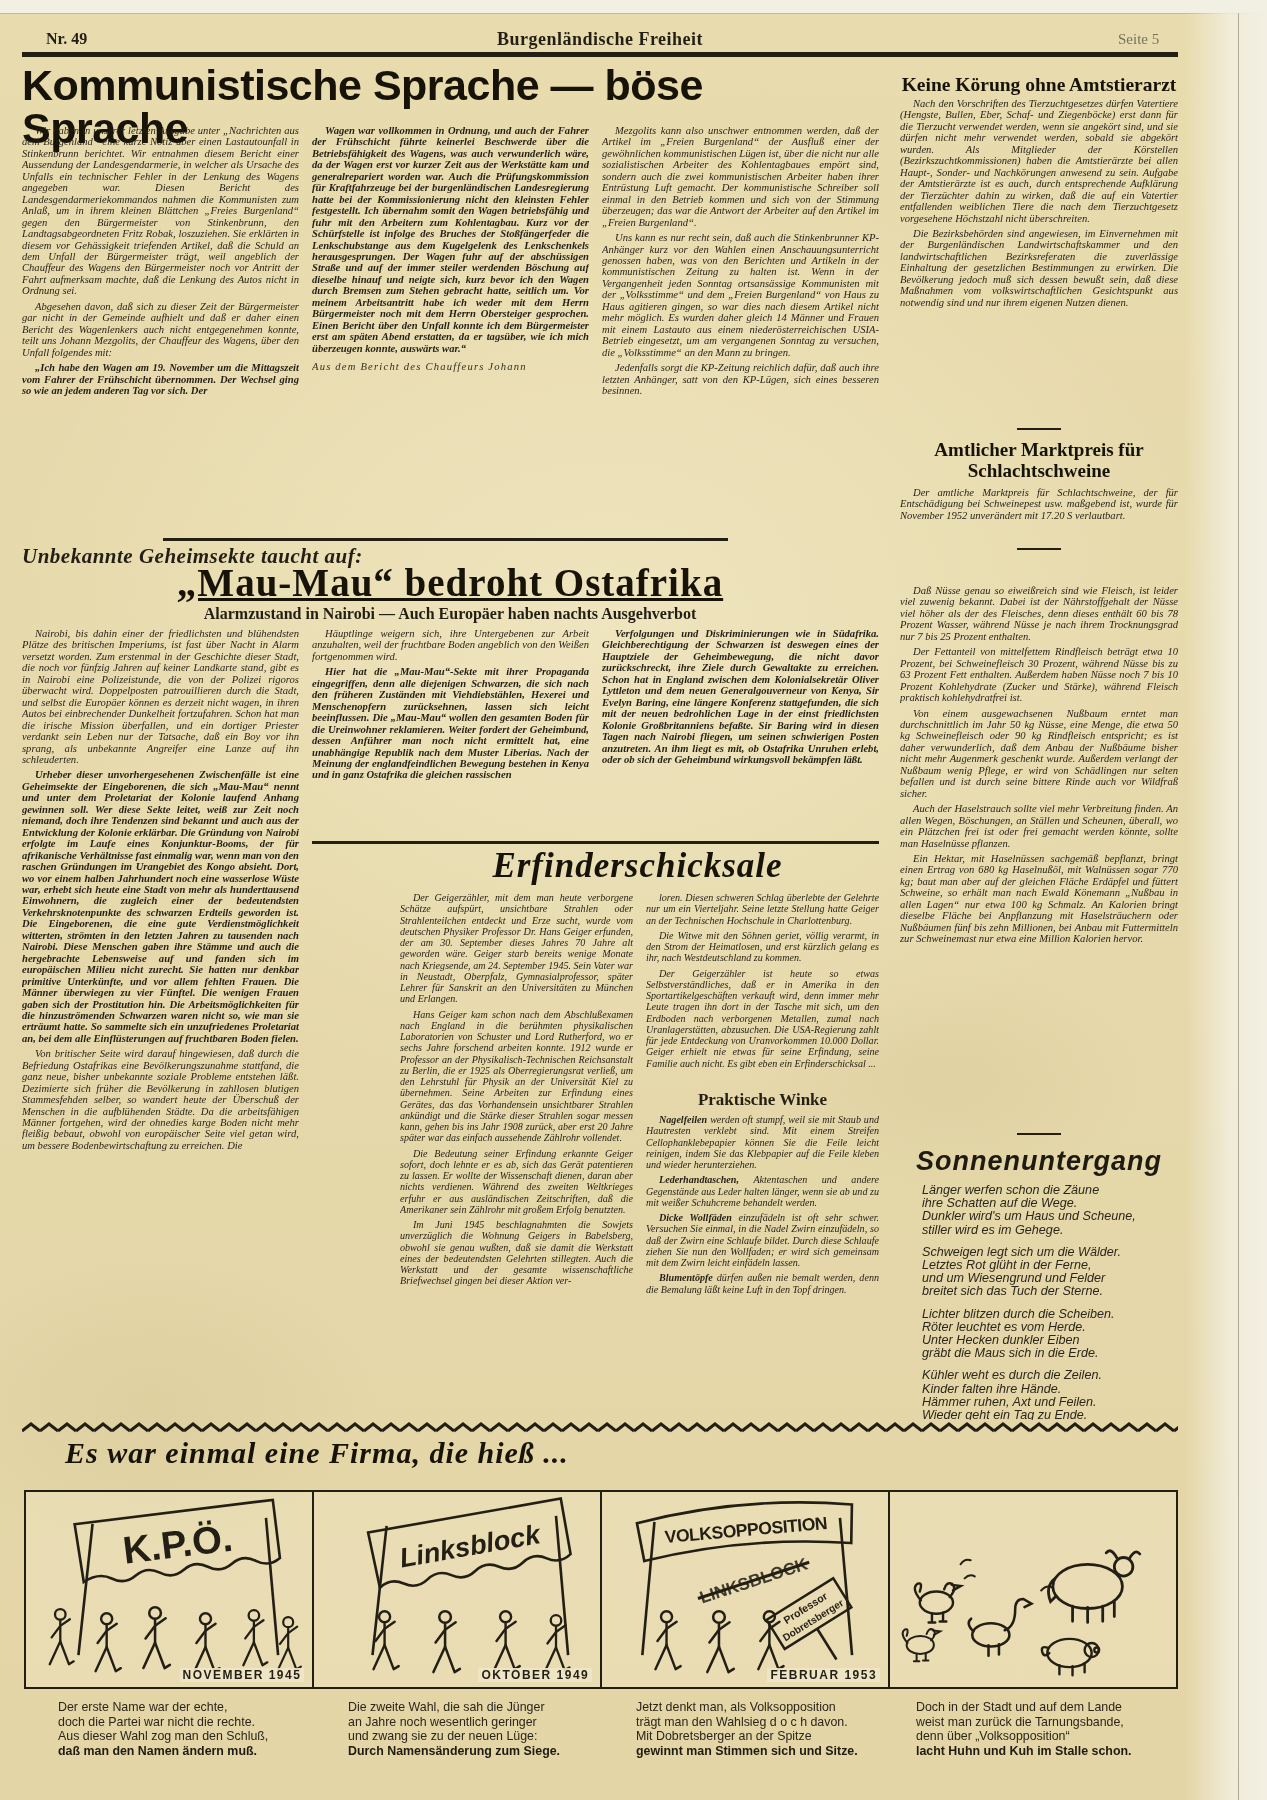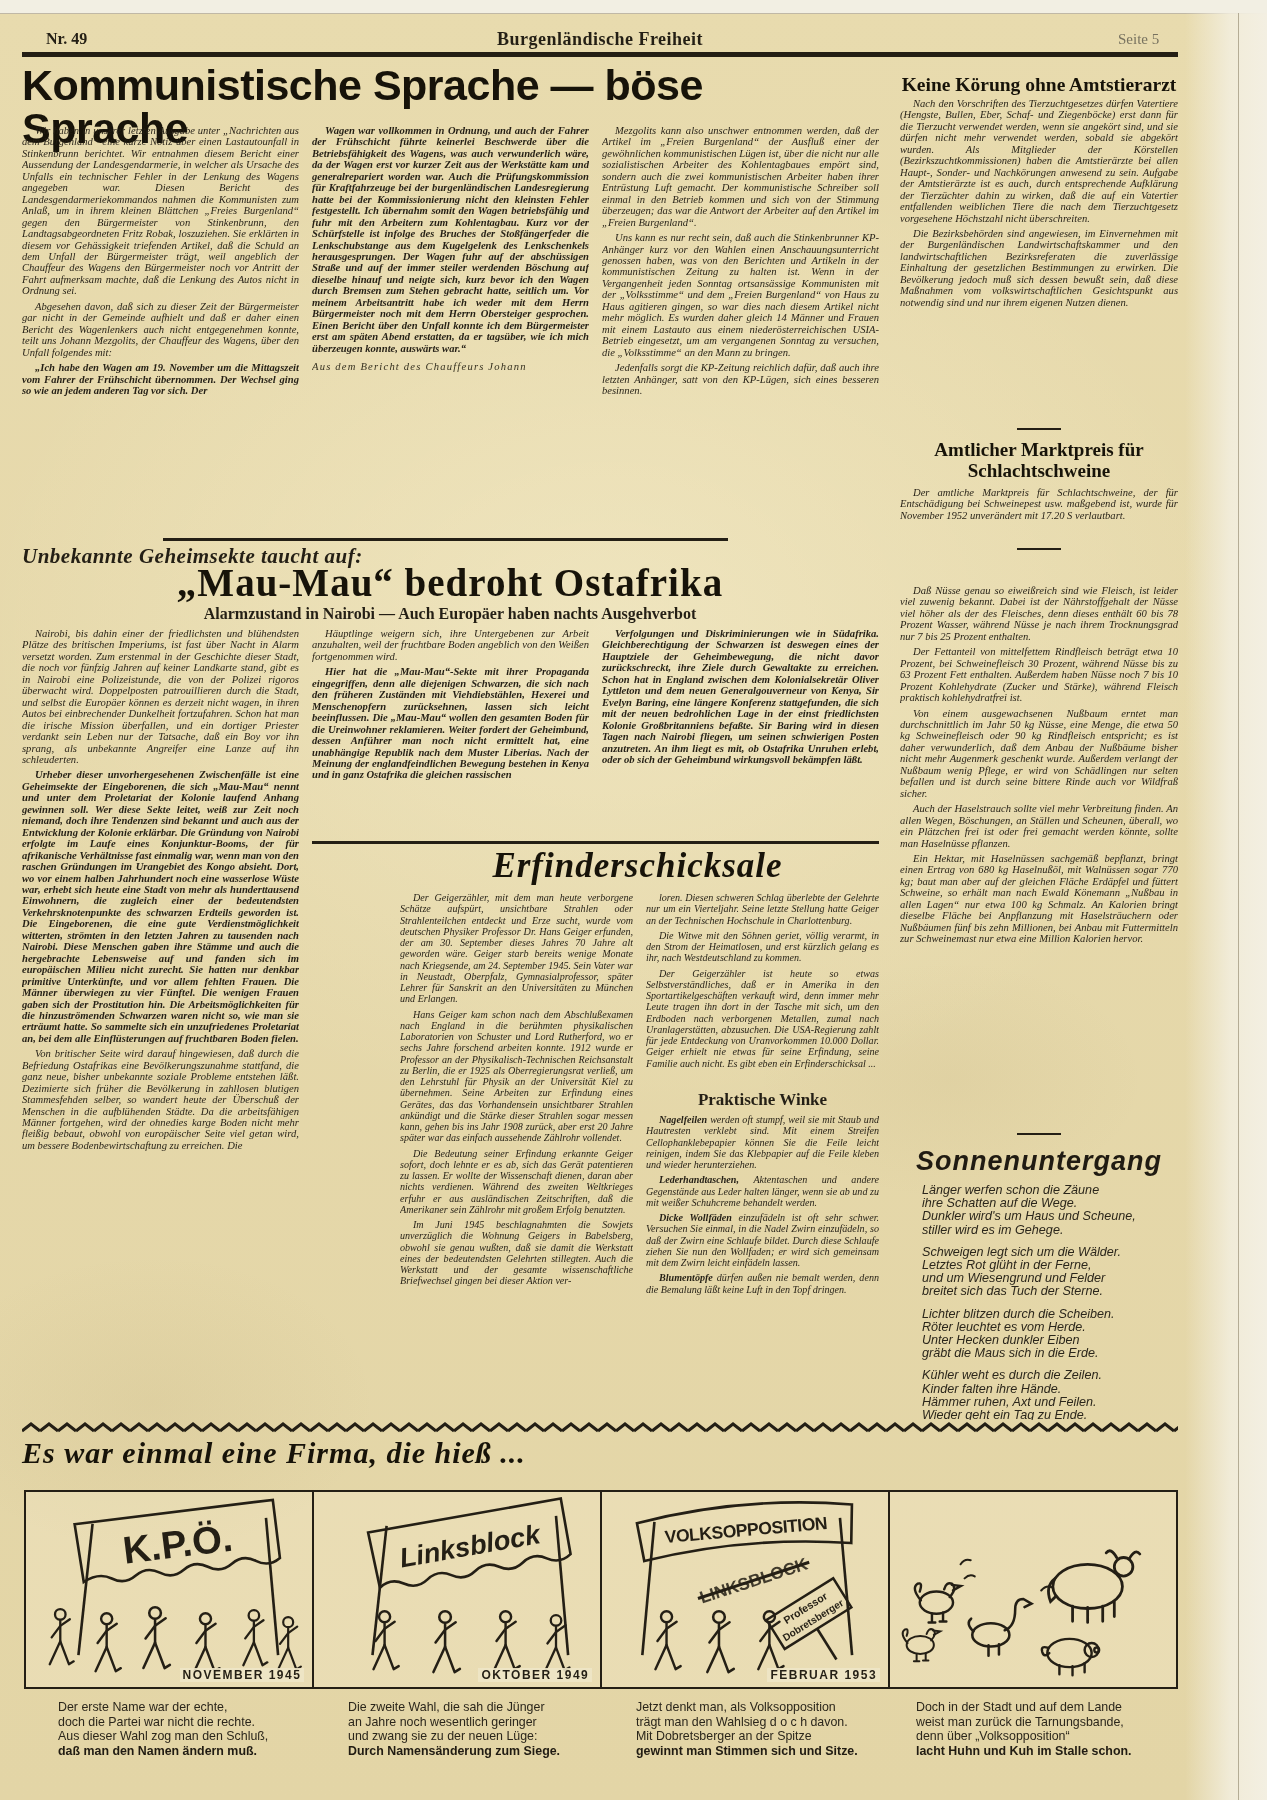--- a/index.html
+++ b/index.html
@@ -22,27 +22,27 @@
   .rule{background:#241f15;}
   .h1{font-family:"Liberation Sans",sans-serif;font-weight:bold;font-size:43px;line-height:1;letter-spacing:-.5px;color:#171309;}
   .body p, .body .para{font-size:10.6px;line-height:11.45px;margin:0 0 4px;text-indent:13px;text-align:justify;}
   .small .para{font-size:10.1px;line-height:11.25px;}
   .bold{font-weight:bold;}
   .col{overflow:hidden;font-style:italic;}
   .credit{font-size:10.6px;letter-spacing:1.2px;margin-top:7px;color:#35301f;}
   .sideh{font-weight:bold;font-size:19.5px;text-align:center;line-height:1.08;color:#171309;}
   .divider{width:44px;height:2px;background:#241f15;}
   .kicker{font-style:italic;font-weight:bold;font-size:21px;letter-spacing:.5px;}
-  .mauh{font-weight:bold;font-size:39px;text-align:center;letter-spacing:1px;color:#171309;}
+  .mauh{font-weight:bold;font-size:39px;text-align:center;letter-spacing:1px;color:#171309;text-decoration:underline;}
   .mausub{font-weight:bold;font-size:16px;text-align:center;}
   .erfh{font-weight:bold;font-style:italic;font-size:35px;text-align:center;letter-spacing:1px;color:#171309;}
   .winkeh{font-weight:bold;font-size:17px;text-align:center;}
   .sonnh{font-family:"Liberation Sans",sans-serif;font-style:italic;font-weight:bold;font-size:27px;letter-spacing:1px;text-align:center;color:#201b12;}
   .stanza{font-family:"Liberation Sans",sans-serif;font-size:12.6px;line-height:13.2px;margin:0 16px 9px;white-space:pre-line;color:#2b261b;}
-  .comic-title{font-weight:bold;font-style:italic;font-size:30px;letter-spacing:1px;color:#171309;}
+  .comic-title{font-weight:bold;font-style:italic;font-size:30px;letter-spacing:1px;color:#171309;margin-left:43px;}
   .strip{display:flex;}
   .panel{position:relative;flex:1 1 0;border:2.5px solid #241f15;height:195px;background:rgba(250,244,220,.25);}
   .panel + .panel{margin-left:-2.5px;}
   .pdate{position:absolute;right:8px;bottom:5px;font-family:"Liberation Sans",sans-serif;
     font-weight:bold;font-size:12px;letter-spacing:1.5px;background:rgba(238,229,198,.9);padding:0 3px;}
   .verse{font-family:"Liberation Sans",sans-serif;font-size:12.4px;line-height:14.6px;white-space:pre-line;color:#2b261b;}
   .verse-last{font-family:"Liberation Sans",sans-serif;font-size:12.4px;font-weight:bold;color:#201b12;}
   svg text{font-family:"Liberation Sans",sans-serif;}
 </style>
 </head>

